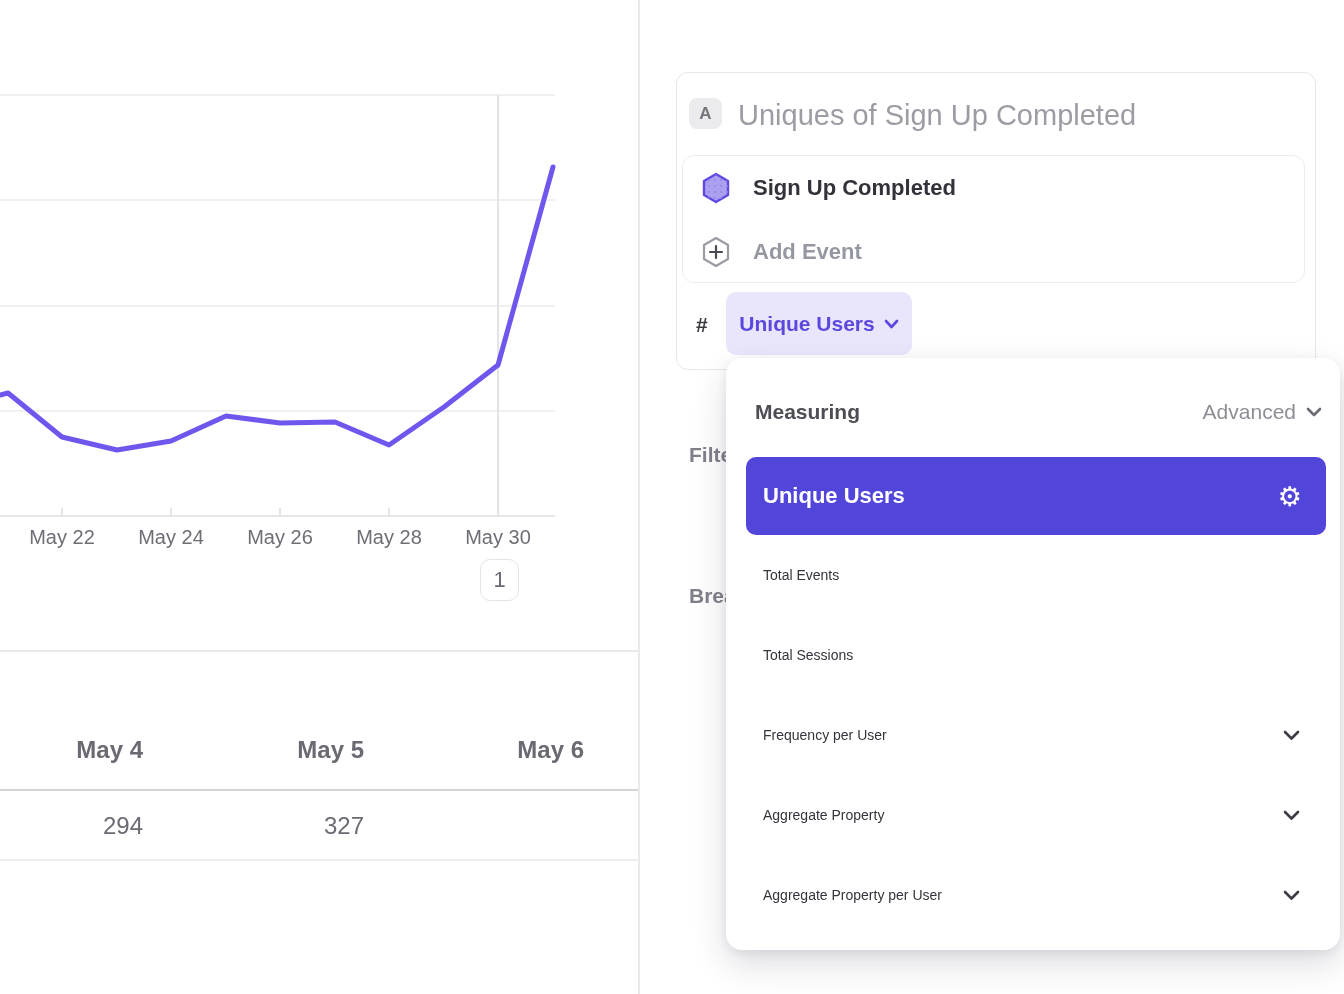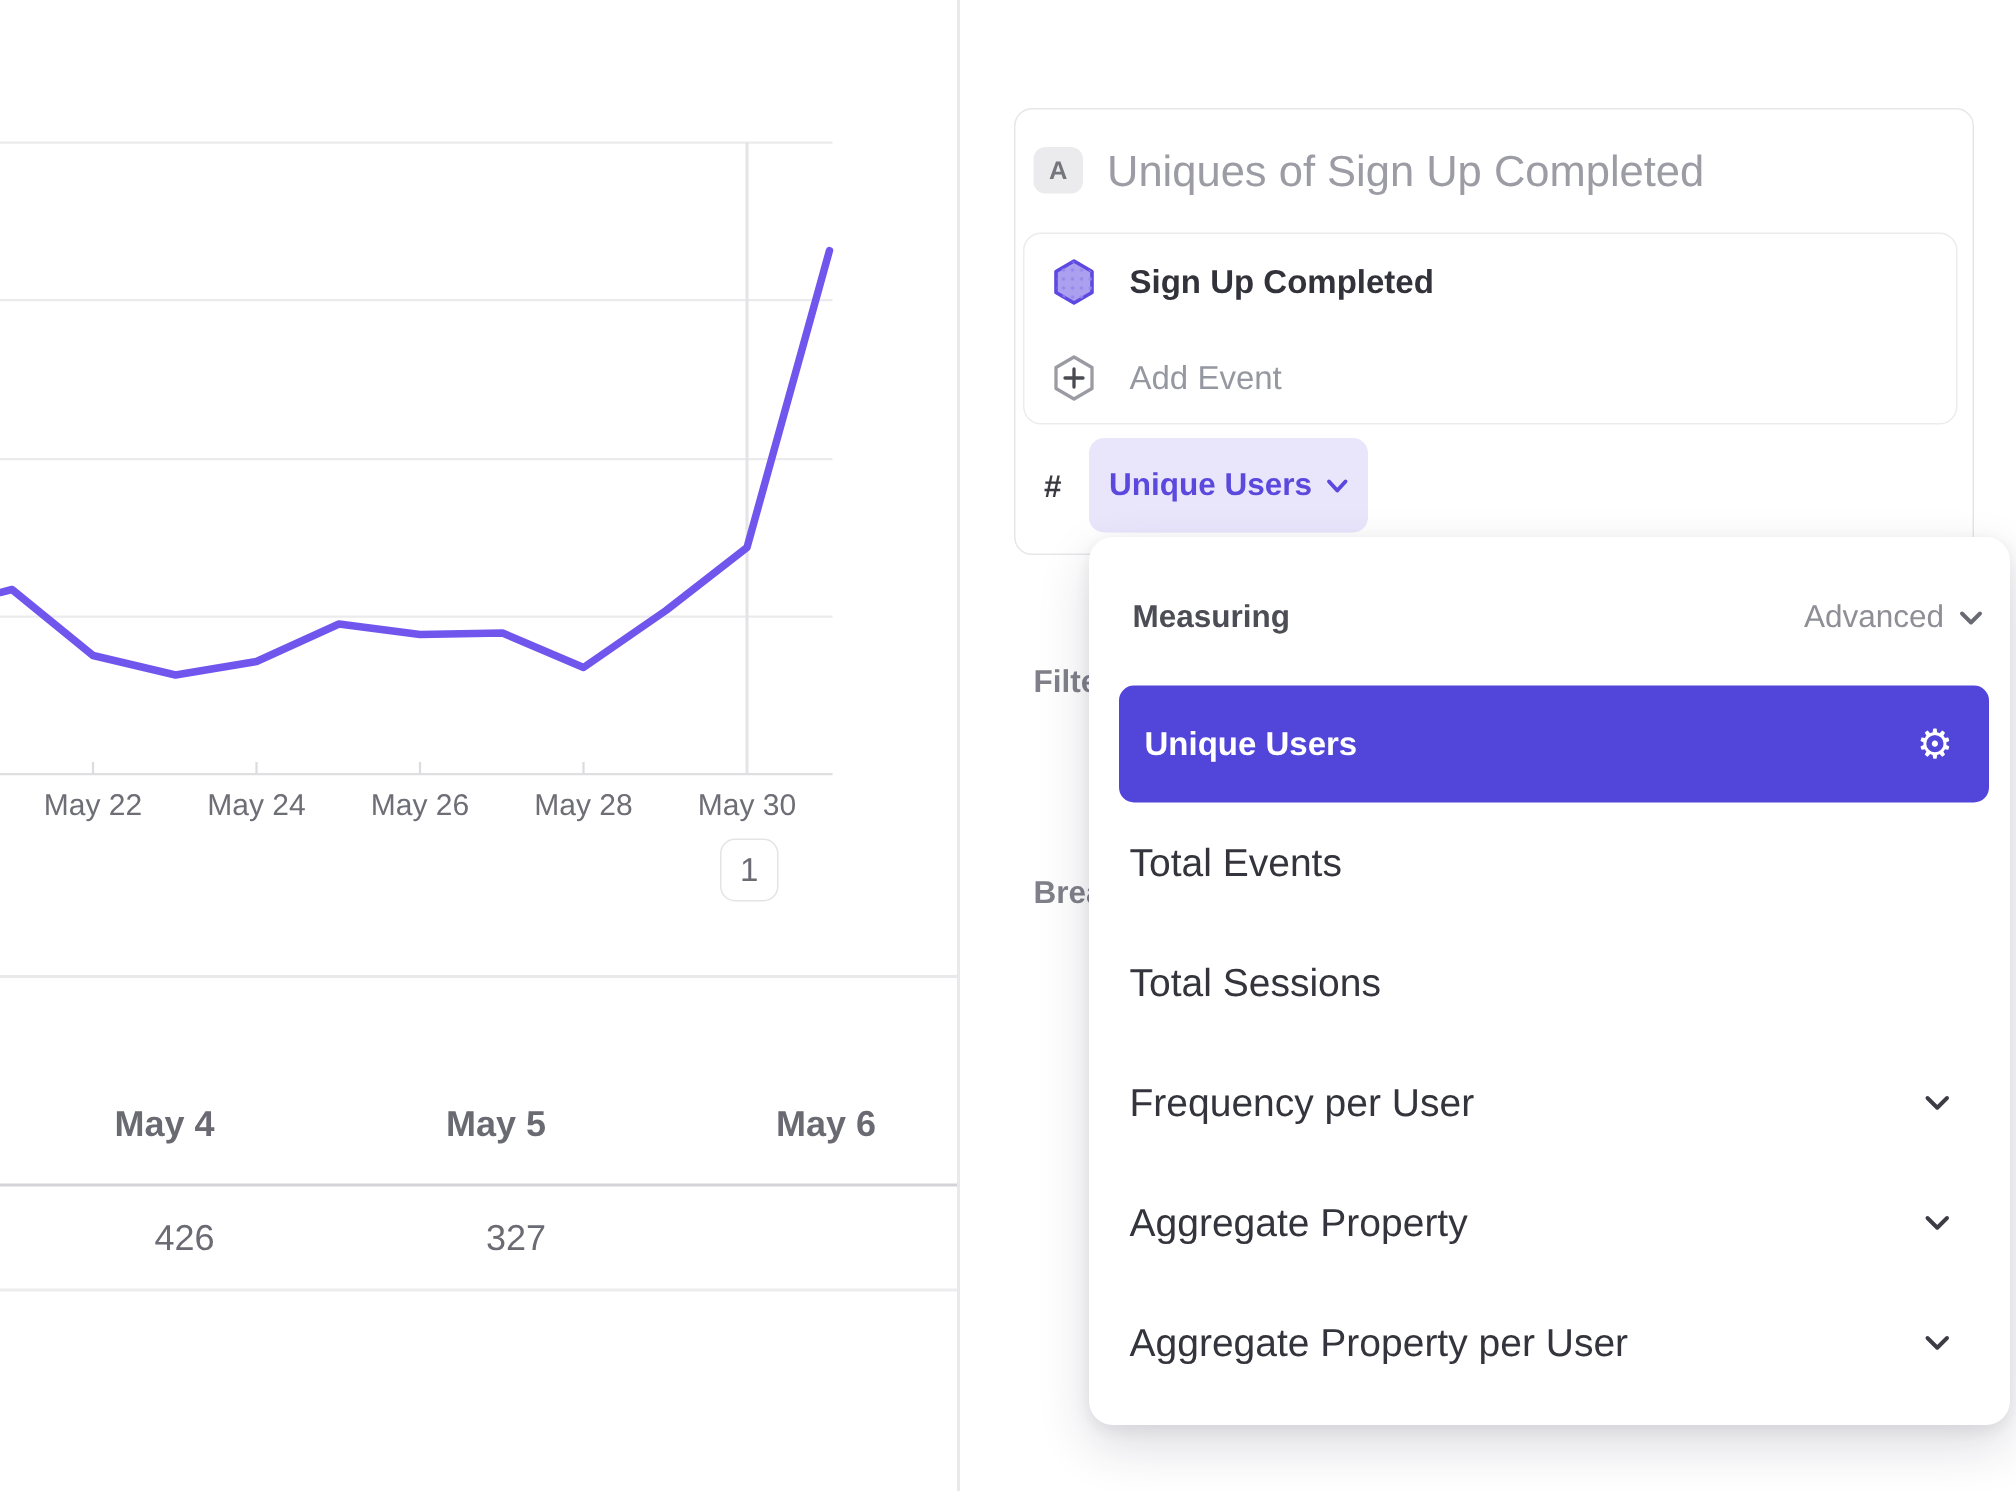--- a/index.html
+++ b/index.html
@@ -25,42 +25,42 @@
   .a-badge{left:689px;top:98px;width:33px;height:31px;background:#ebebed;border-radius:8px;
            display:flex;align-items:center;justify-content:center;
            font-size:17px;font-weight:700;color:#75757d;}
   .qb-title{left:738px;top:100px;height:30px;display:flex;align-items:center;
             font-size:29px;font-weight:500;color:#9c9ca4;}
   .inner-card{left:682px;top:155px;width:623px;height:128px;border:1.5px solid #ececee;
               border-radius:12px;box-sizing:border-box;background:#fff;}
   .event-row{position:absolute;left:0;width:100%;height:64px;display:flex;align-items:center;}
   .event-row .icon{margin-left:17px;width:32px;display:flex;justify-content:center;}
   .event-label{margin-left:21px;font-size:22px;font-weight:600;color:#32323a;}
-  .event-label.ghost{font-weight:400;color:#9598a0;text-align:right;}
+  .event-label.ghost{font-weight:700;color:#9598a0;text-align:right;}
   .hash{left:696px;top:313px;font-size:21px;font-weight:600;color:#3a3a42;}
   .chip{left:726px;top:292px;width:186px;height:63px;background:#e9e6fc;border-radius:10px;
         display:flex;align-items:center;justify-content:center;gap:9px;cursor:pointer;}
   .chip .lbl{font-size:21px;font-weight:600;color:#5b49dd;}
 
   .section-h{font-size:21px;font-weight:700;color:#80808a;z-index:1;}
 
   
   .dropdown{left:726px;top:358px;width:614px;height:592px;background:#fff;border-radius:16px;
             box-shadow:0 14px 34px rgba(40,40,70,.16),0 3px 10px rgba(40,40,70,.08);z-index:2;}
   .dd-head{position:absolute;left:29px;right:18px;top:32px;height:44px;
            display:flex;align-items:center;justify-content:space-between;}
   .dd-head .measuring{font-size:21px;font-weight:600;color:#4d4d55;}
   .dd-head .advanced{display:flex;align-items:center;gap:10px;font-size:21px;font-weight:500;color:#8e8e96;cursor:pointer;}
   .dd-selected{position:absolute;left:20px;top:99px;width:580px;height:78px;background:#5146d9;
                border-radius:10px;display:flex;align-items:center;cursor:pointer;}
   .dd-selected .lbl{margin-left:17px;font-size:22px;font-weight:600;color:#fff;flex:1;}
   .dd-selected .gear{margin-right:24px;font-size:27px;color:#fff;line-height:1;
                      font-family:"DejaVu Sans",sans-serif;}
   .dd-item{position:absolute;left:20px;width:580px;height:80px;display:flex;align-items:center;cursor:pointer;}
-  .dd-item .lbl{margin-left:7px;font-size:26px;font-weight:500;color:#34343c;flex:1;}
+  .dd-item .lbl{margin-left:17px;font-size:14px;font-weight:500;color:#34343c;flex:1;}
   .dd-item .chev{margin-right:26px;color:#3c3c44;display:flex;}
   .chev-svg{stroke:currentColor;fill:none;stroke-width:2.6;stroke-linecap:round;stroke-linejoin:round;}
 </style>
 </head>
 <body>
 
 <div class="stage">
 
   <svg class="abs" left="0" style="left:0;top:0" width="639" height="650" viewBox="0 0 639 650">
 
@@ -91,21 +91,21 @@
   <div class="abs axis-label" style="left:329px;top:526px">May 28</div>
   <div class="abs axis-label" style="left:438px;top:526px">May 30</div>
 
   <div class="abs page-badge">1</div>
 
   <div class="abs tbl-divider" style="top:650px"></div>
   <div class="abs tbl-cell hdr" style="left:0;top:736px;width:143px">May 4</div>
   <div class="abs tbl-cell hdr" style="left:143px;top:736px;width:221px">May 5</div>
   <div class="abs tbl-cell hdr" style="left:364px;top:736px;width:220px">May 6</div>
   <div class="abs tbl-divider strong" style="top:789px"></div>
-  <div class="abs tbl-cell" style="left:0;top:812px;width:143px">426</div>
+  <div class="abs tbl-cell" style="left:0;top:812px;width:143px">294</div>
   <div class="abs tbl-cell" style="left:143px;top:812px;width:221px">327</div>
   <div class="abs tbl-divider light" style="top:859px"></div>
 
   <div class="abs pane-divider"></div>
 
   <div class="abs outer-card"></div>
   <div class="abs a-badge">A</div>
   <div class="abs qb-title">Uniques of Sign Up Completed</div>
 
   <div class="abs inner-card">

